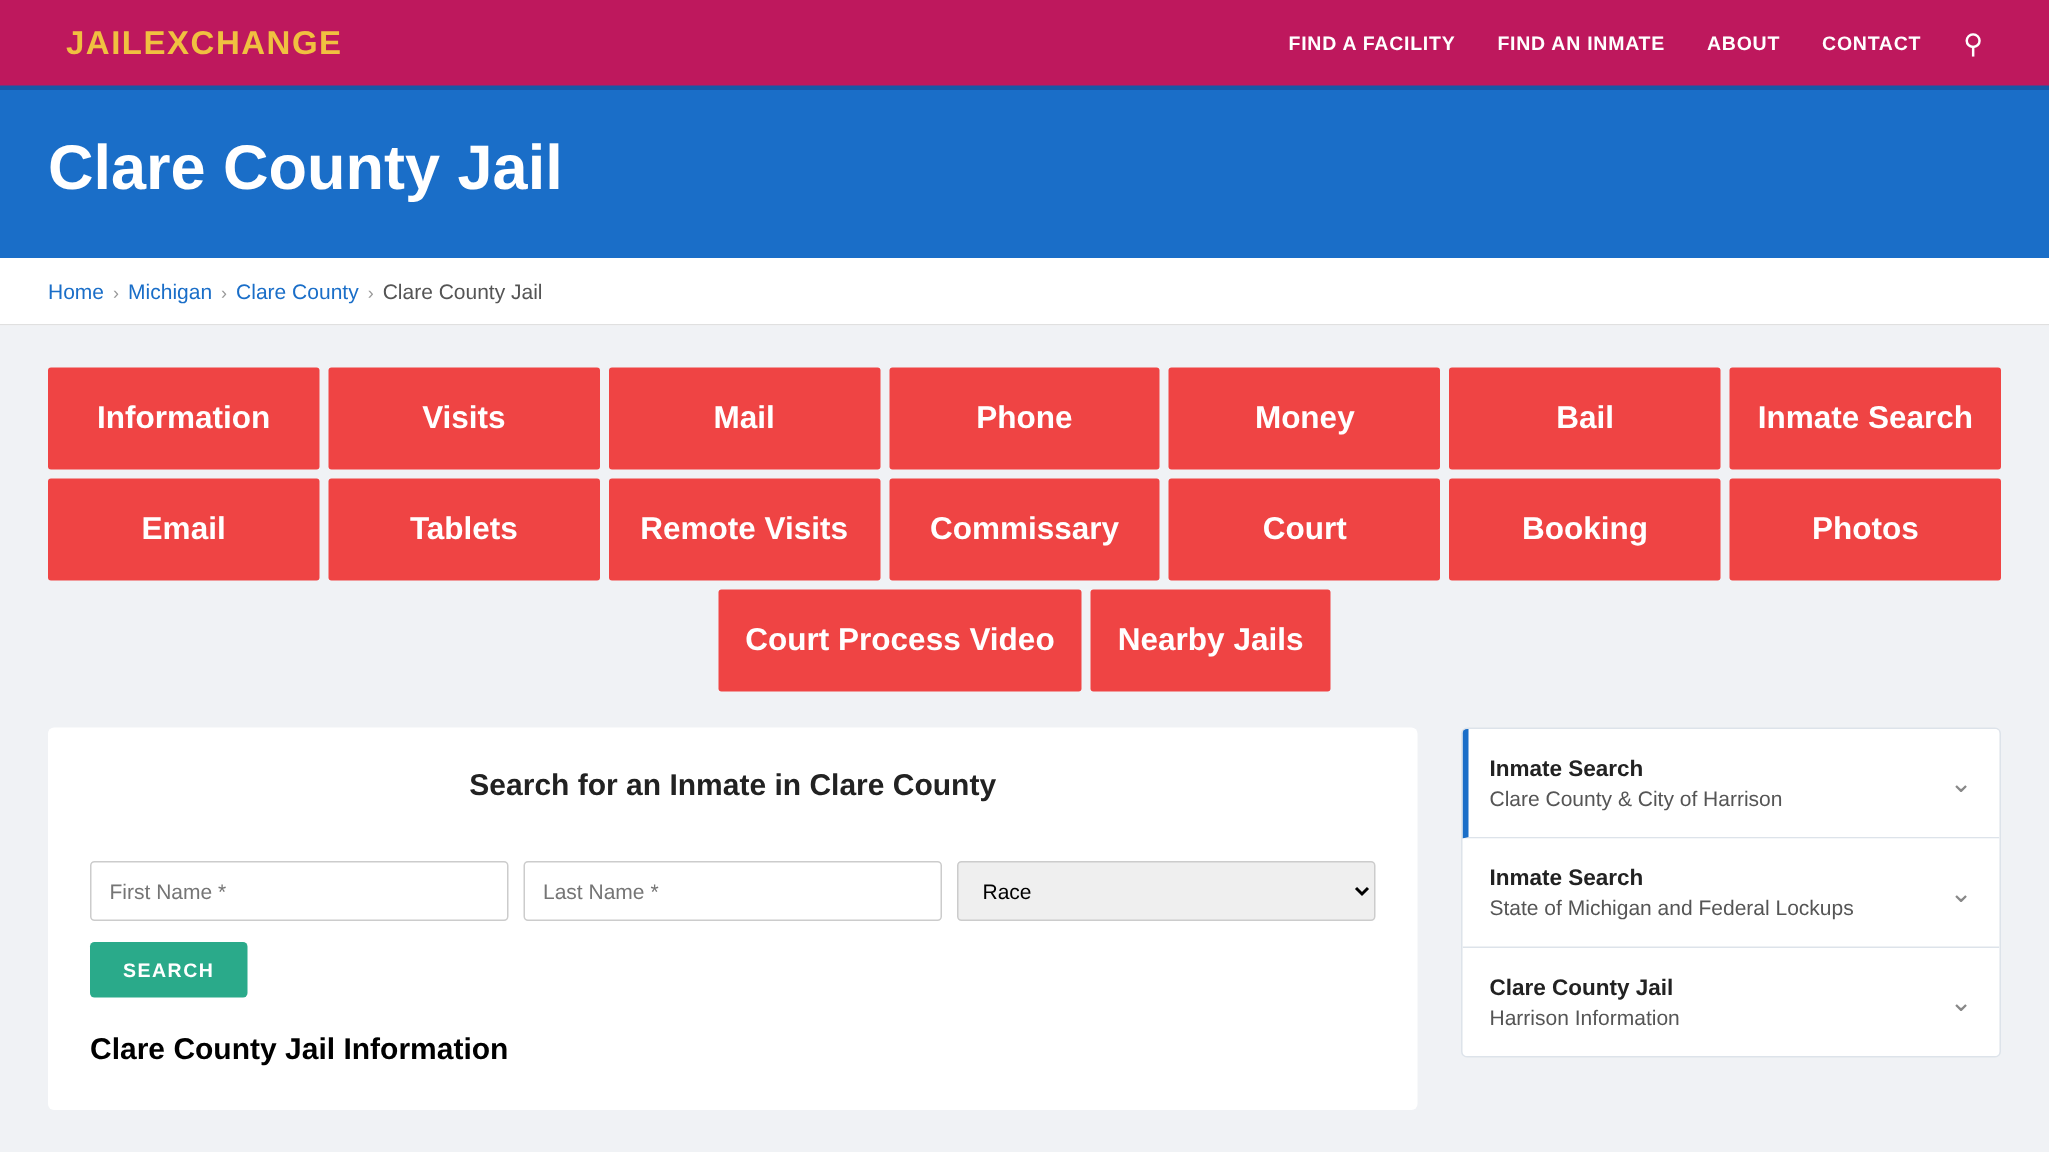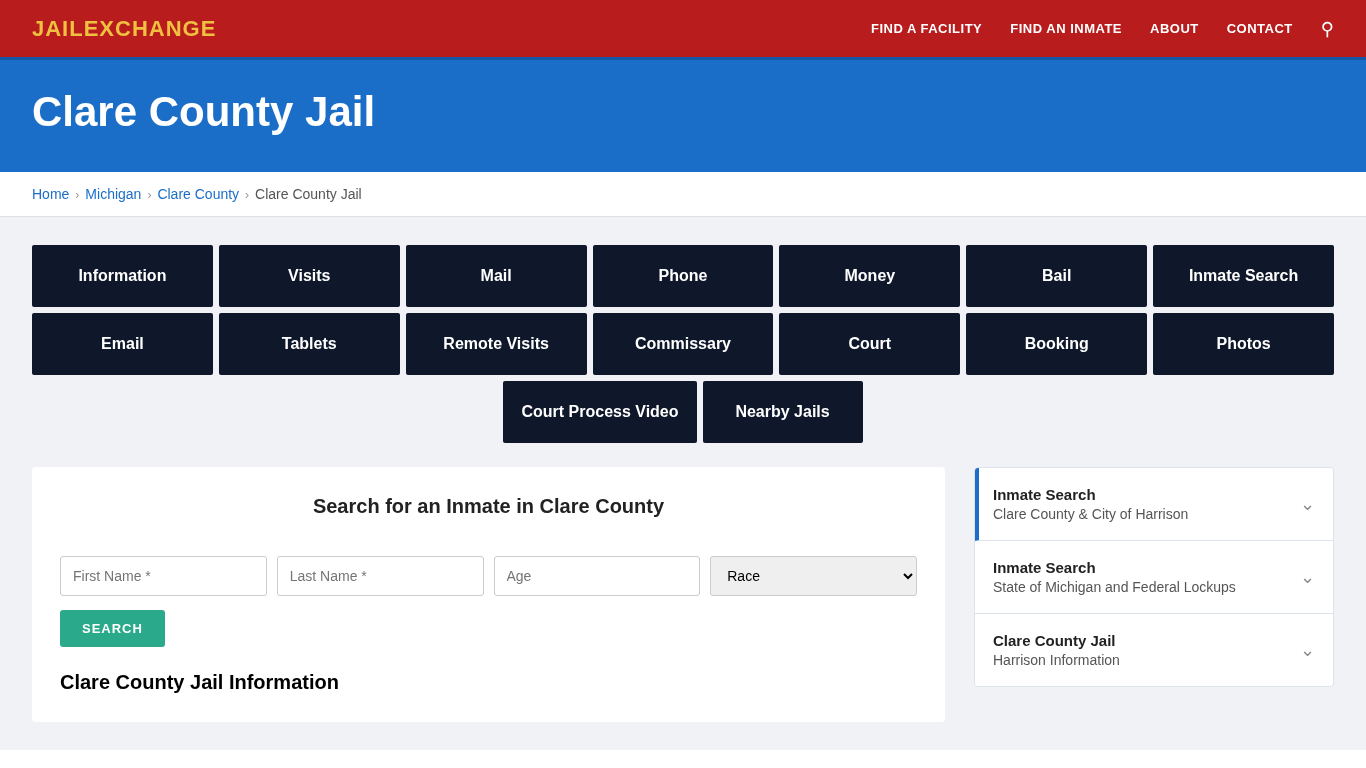--- a/index.html
+++ b/index.html
@@ -1,24 +1,24 @@
 <!DOCTYPE html>
 <html><head>
   <meta charset="utf-8">
   <style>
     * { box-sizing: border-box; margin: 0; padding: 0; }
     body { font-family: Arial, sans-serif; background: #fff; color: #333; }
 
     
     .nav {
-      background: #b91c1c;
+      background: #be185d;
       display: flex;
       align-items: center;
       justify-content: space-between;
-      padding: 0 32px;
+      padding: 0 44px;
       height: 60px;
       border-bottom: 3px solid #1558a8;
     }
     .logo {
       font-size: 22px;
       font-weight: 900;
       color: #fff;
       letter-spacing: 1px;
     }
     .logo span { color: #f0c040; }
@@ -93,25 +93,25 @@
       gap: 6px;
       margin-bottom: 6px;
     }
     .tiles-row3 {
       display: flex;
       justify-content: center;
       gap: 6px;
       margin-bottom: 24px;
     }
     .tile {
-      background: #0f172a;
+      background: #ef4444;
       color: #fff;
       text-align: center;
       padding: 22px 10px;
-      font-size: 16px;
+      font-size: 21px;
       font-weight: 600;
       border-radius: 2px;
       cursor: pointer;
       transition: background 0.2s;
     }
     .tile-wide {
       min-width: 160px;
       padding: 22px 18px;
     }
 
@@ -272,21 +272,20 @@
     <div class="tile tile-wide">Nearby Jails</div>
   </div>
 
   <div class="content-area">
 
     <div class="search-panel">
       <h2>Search for an Inmate in Clare County</h2>
       <div class="search-fields">
         <input type="text" placeholder="First Name *" style="">
         <input type="text" placeholder="Last Name *" style="">
-        <input type="text" placeholder="Age" style="">
         <select>
           <option>Race</option>
           <option>White</option>
           <option>Black</option>
           <option>Hispanic</option>
           <option>Asian</option>
           <option>Other</option>
         </select>
       </div>
       <button class="search-btn">SEARCH</button>

